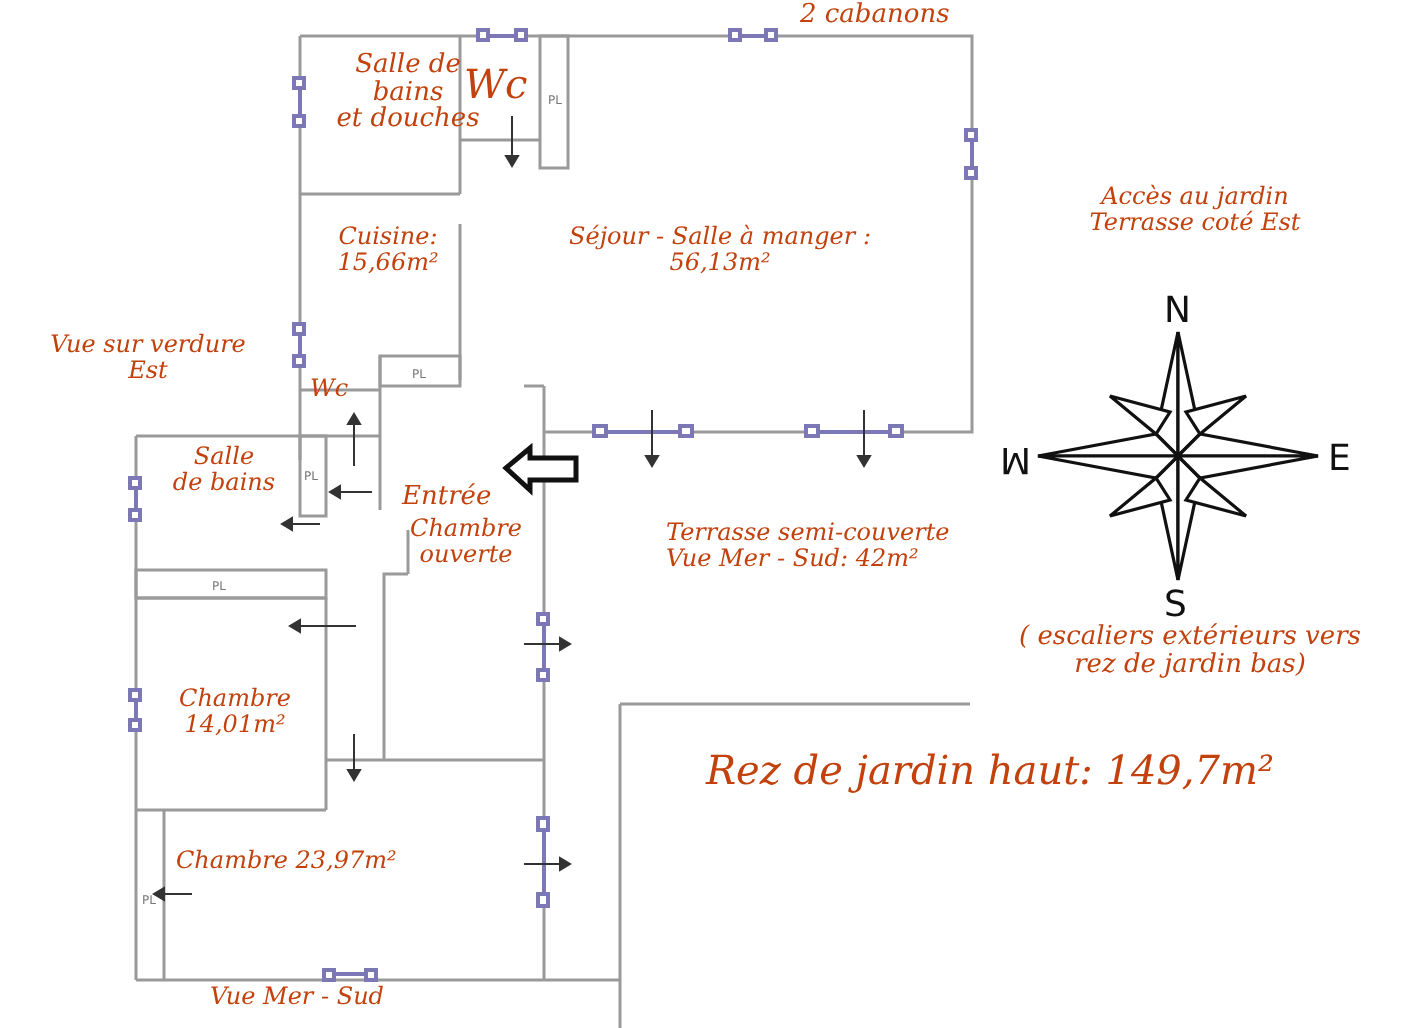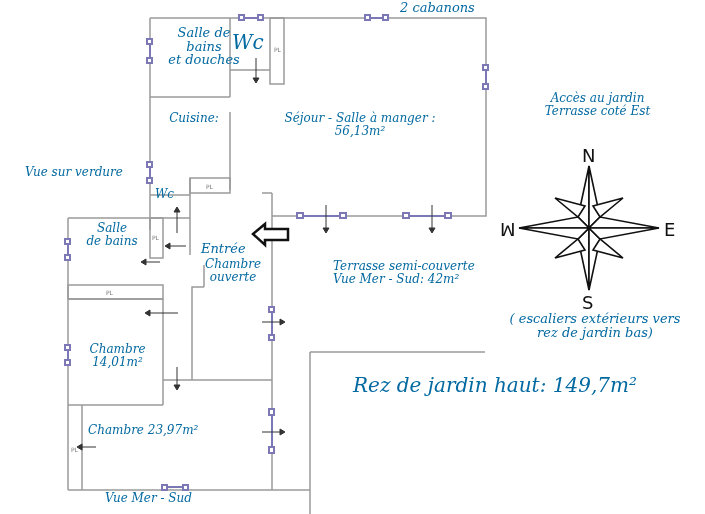--- a/index.html
+++ b/index.html
@@ -1,20 +1,20 @@
 <!DOCTYPE html>
 <html><head>
 <meta charset="utf-8">
 <style>
   html, body { margin: 0; padding: 0; background: #ffffff; }
   body { width: 705px; height: 514px; position: relative; overflow: hidden;
          font-family: "DejaVu Serif", serif; color: #111; }
   svg.plan { position: absolute; left: 0; top: 0; }
   .lbl { position: absolute; font-family: "DejaVu Serif", serif; font-style: italic;
-         color: #0369a1; text-align: center; line-height: 1.05; white-space: nowrap; }
+         color: #c2410c; text-align: center; line-height: 1.05; white-space: nowrap; }
   .small { font-size: 13px; }
   .big { font-size: 12px; }
   .xl { font-size: 20px; }
   .compass-letter { position: absolute; font-family: "DejaVu Sans", sans-serif;
                     font-size: 18px; color: #111; }
 </style>
 </head>
 <body>
 
 <svg class="plan" width="705" height="514" viewBox="0 0 705 514">
@@ -159,20 +159,21 @@
 
 <div class="lbl small" style="left:166px;top:26px;width:76px;">
   <div>Salle de</div>
   <div>bains</div>
   <div>et douches</div>
 </div>
 <div class="lbl xl" style="left:232px;top:32px;">Wc</div>
 
 <div class="lbl big" style="left:152px;top:112px;width:84px;">
   <div>Cuisine:</div>
+  <div>15,66m²</div>
 </div>
 <div class="lbl big" style="left:245px;top:112px;width:230px;">
   <div>Séjour - Salle à manger :</div>
   <div>56,13m²</div>
 </div>
 
 <div class="lbl big" style="left:155px;top:188px;">Wc</div>
 
 <div class="lbl big" style="left:72px;top:222px;width:80px;">
   <div>Salle</div>
@@ -190,20 +191,21 @@
   <div>Chambre</div>
   <div>14,01m²</div>
 </div>
 
 <div class="lbl big" style="left:88px;top:424px;">Chambre 23,97m²</div>
 
 <div class="lbl small" style="left:400px;top:1px;">2 cabanons</div>
 
 <div class="lbl big" style="left:4px;top:118px;width:140px;margin-top:48px;">
   <div>Vue sur verdure</div>
+  <div>Est</div>
 </div>
 
 <div class="lbl big" style="left:495px;top:92px;width:205px;">
   <div>Accès au jardin</div>
   <div>Terrasse coté Est</div>
 </div>
 
 <div class="lbl big" style="left:285px;top:260px;text-align:left;margin-left:48px;">
   <div>Terrasse semi-couverte</div>
   <div>Vue Mer - Sud: 42m²</div>

